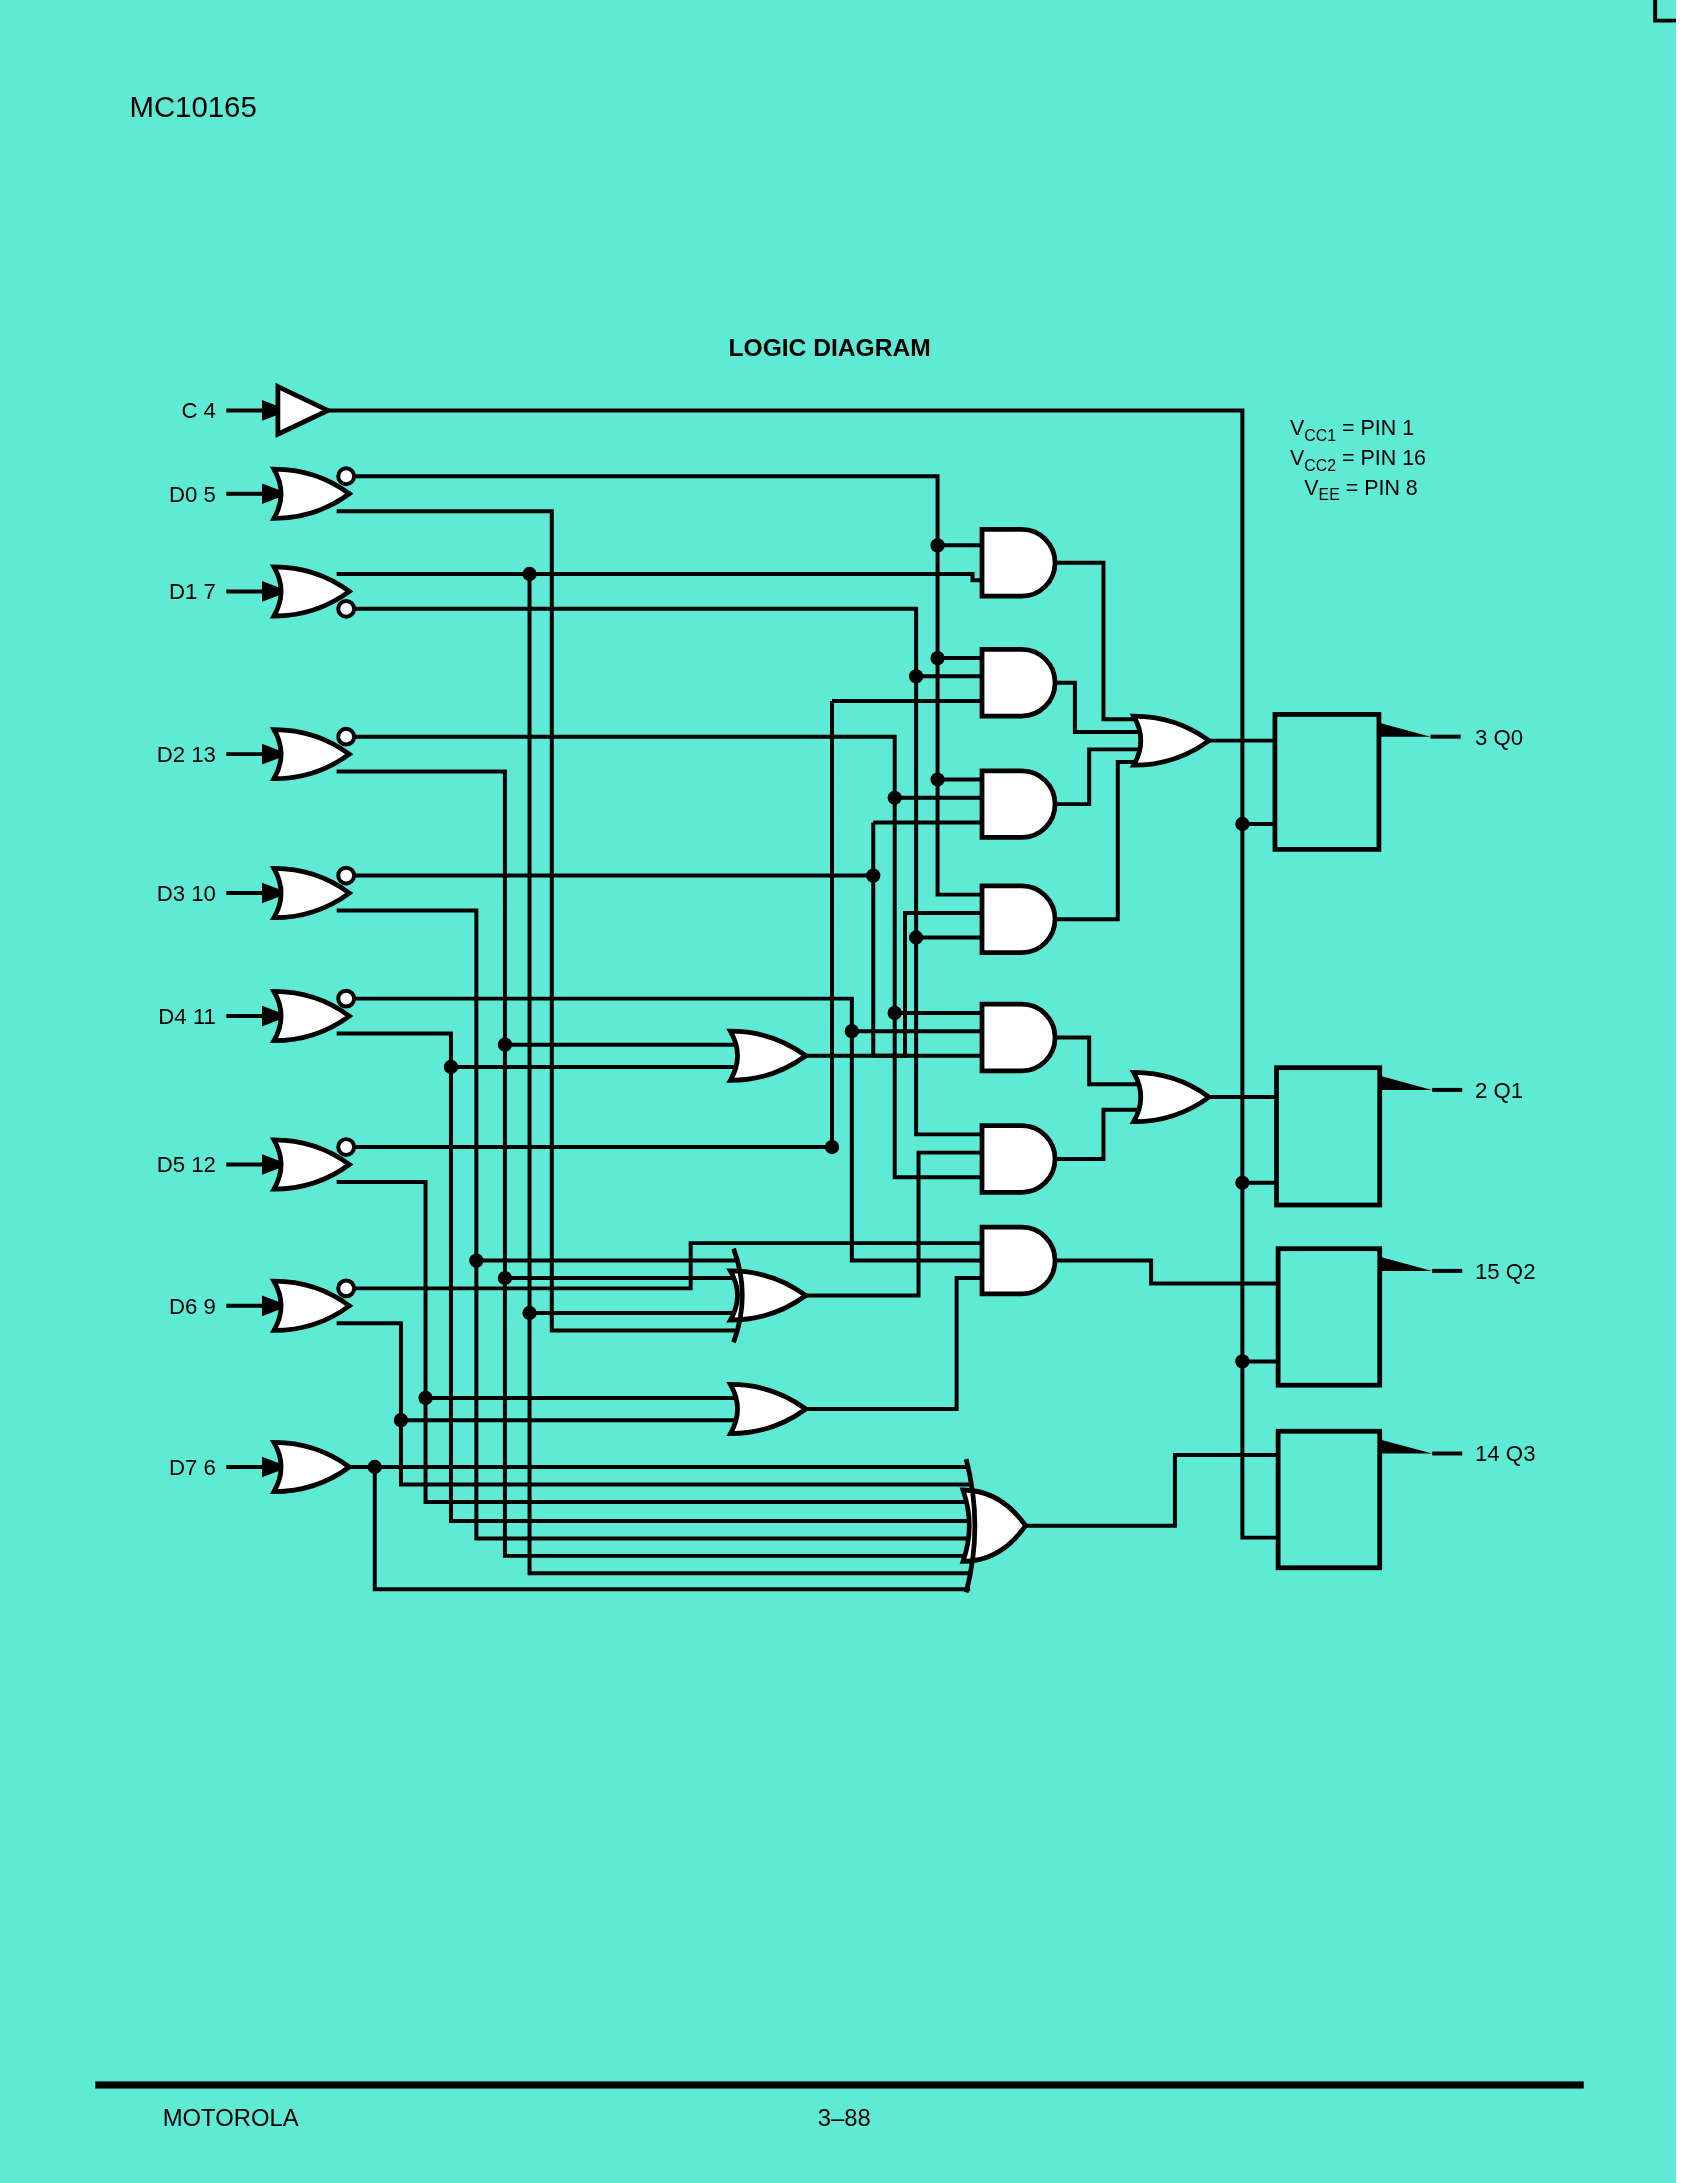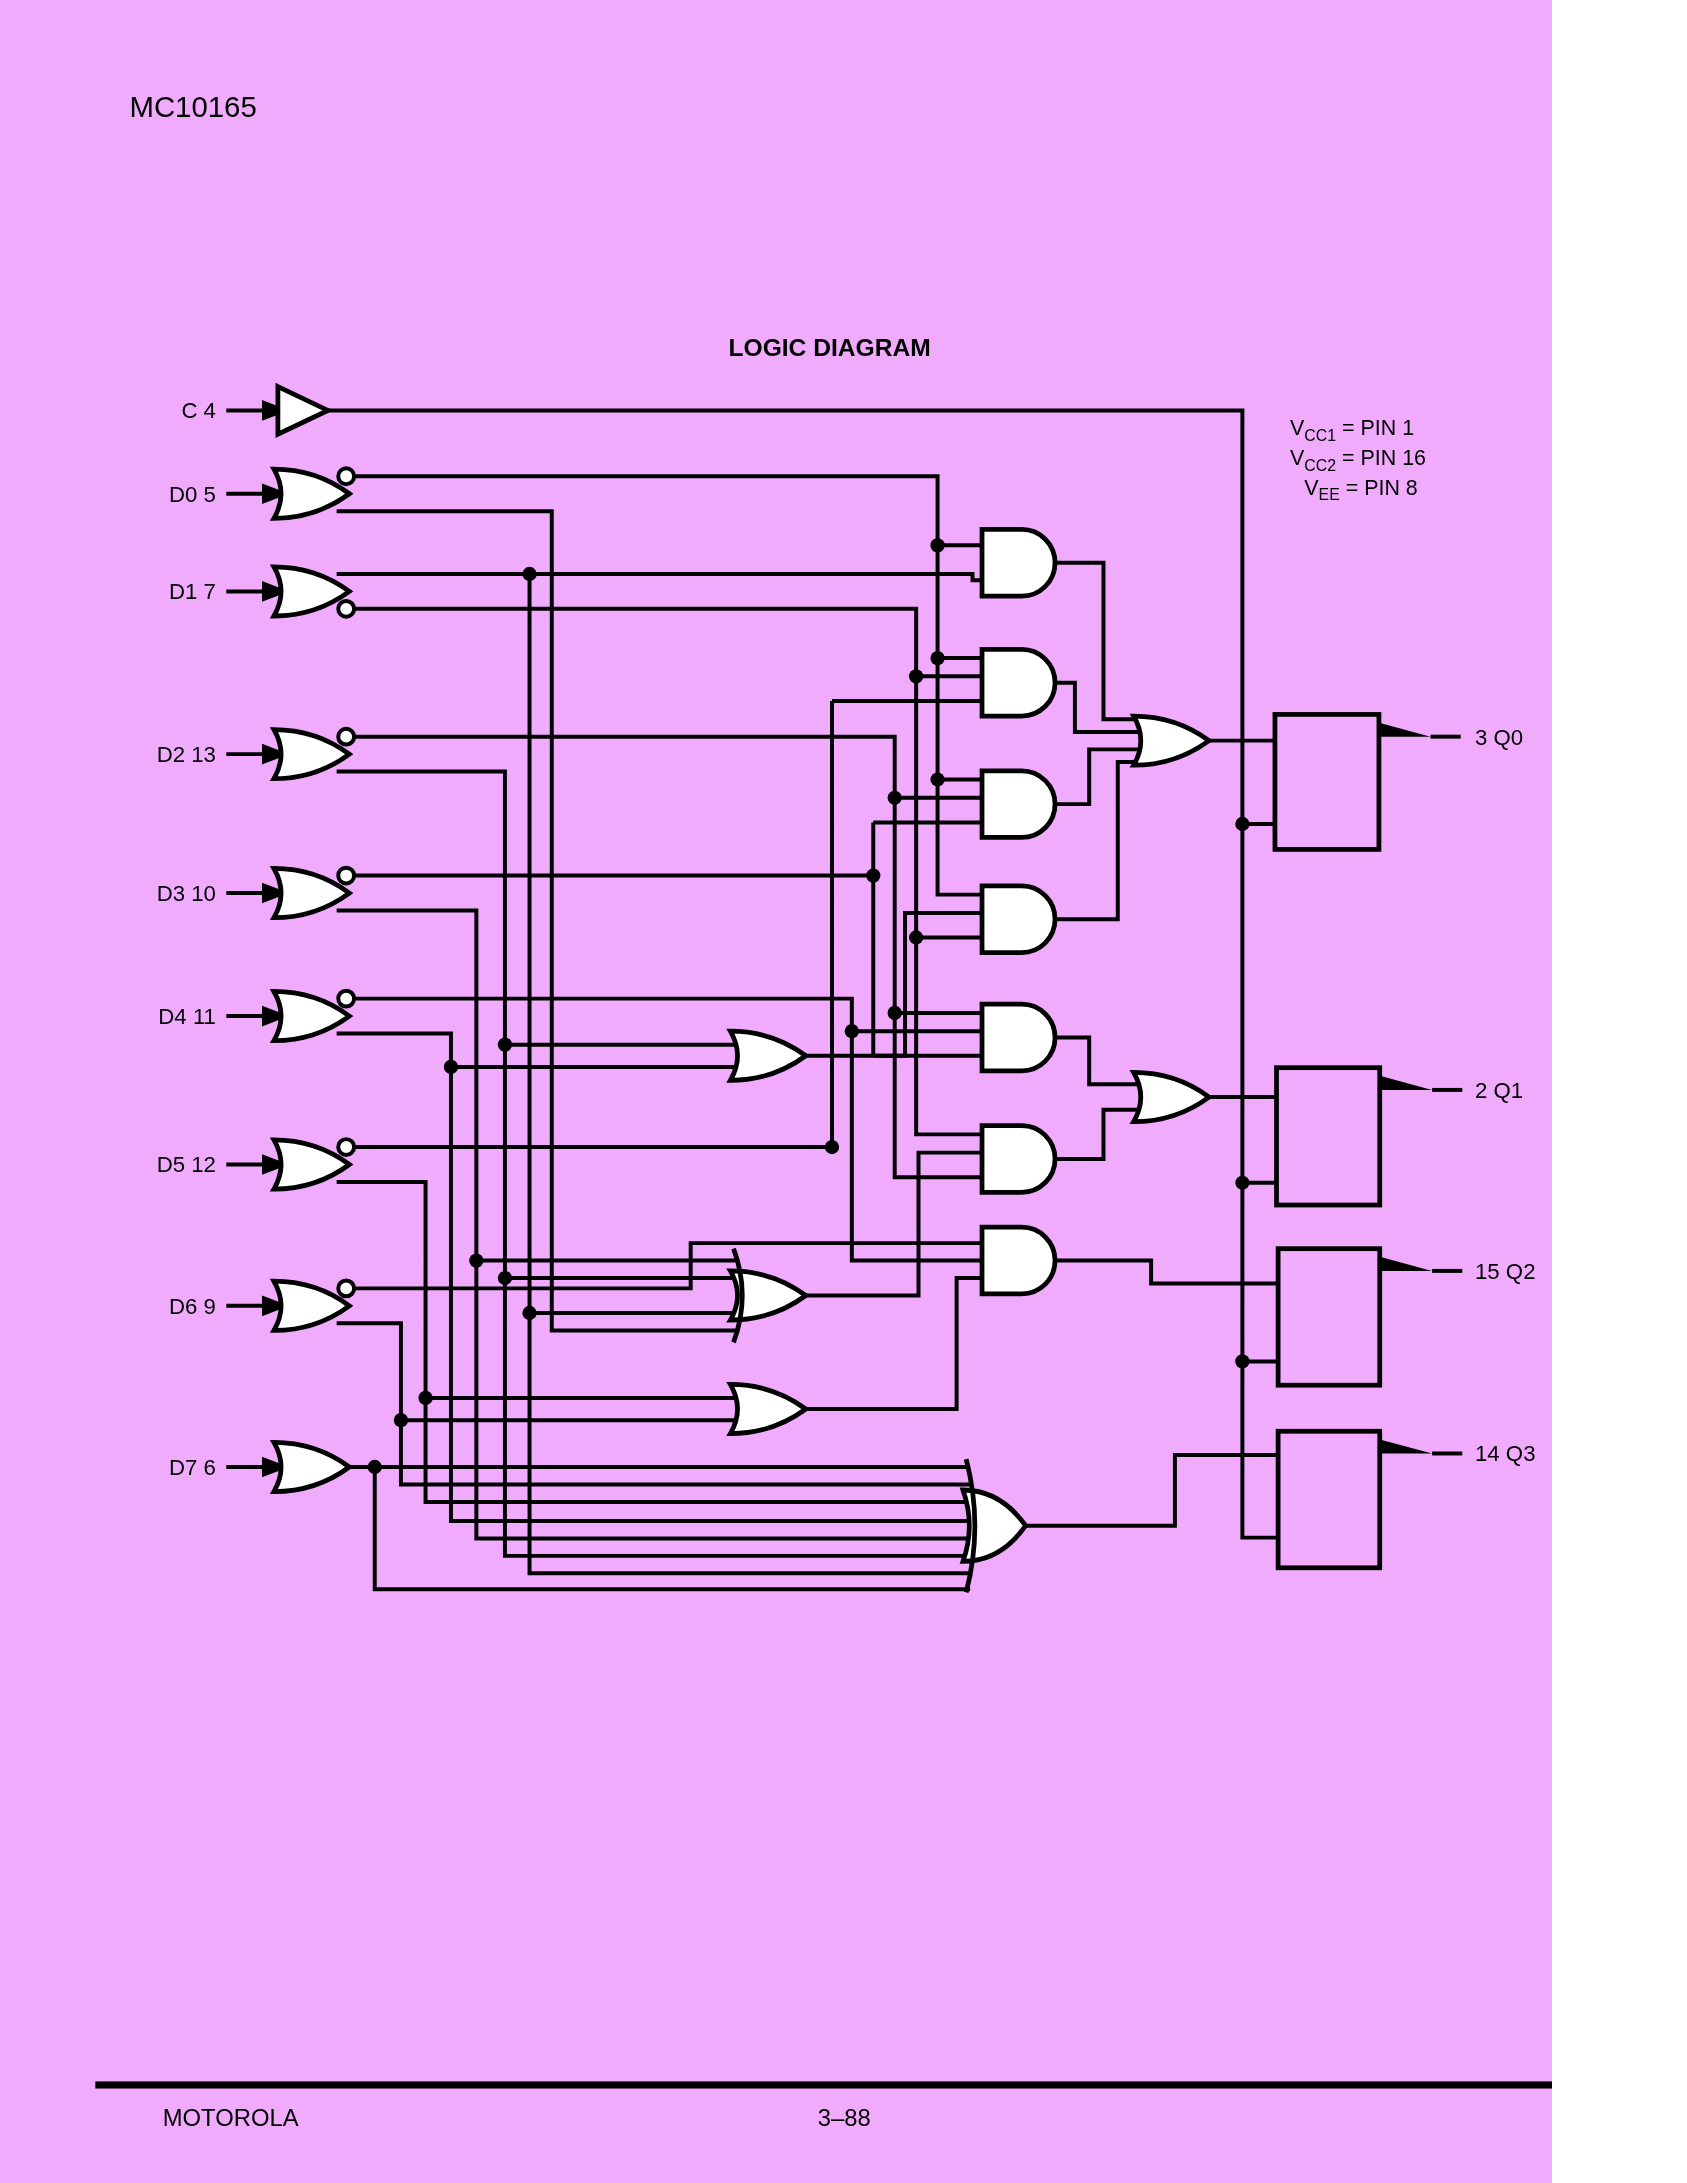--- a/index.html
+++ b/index.html
@@ -1,16 +1,16 @@
 <!DOCTYPE html>
 <html style="font-size:12.7px"><head>
 <meta charset="utf-8">
 <style>
   html,body{margin:0;padding:0;background:#ffffff;}
-  .page{position:relative;width:1552px;height:2183px;background:#f0abfc;overflow:hidden;}
+  .page{position:relative;width:1676px;height:2183px;background:#5eead4;overflow:hidden;}
   svg{display:block;}
   text{font-family:"Liberation Sans","DejaVu Sans",sans-serif;fill:#000;}
   .lbl{font-size:28px;}
   .title{font-size:37px;}
   .heading{font-size:31px;font-weight:bold;}
   .power{font-size:27px;}
   .powersub{font-size:20px;}
   .footer{font-size:30px;}
   .wire{fill:none;stroke:#000;stroke-width:5;}
   .gate{fill:#fff;stroke:#000;stroke-width:6;}

